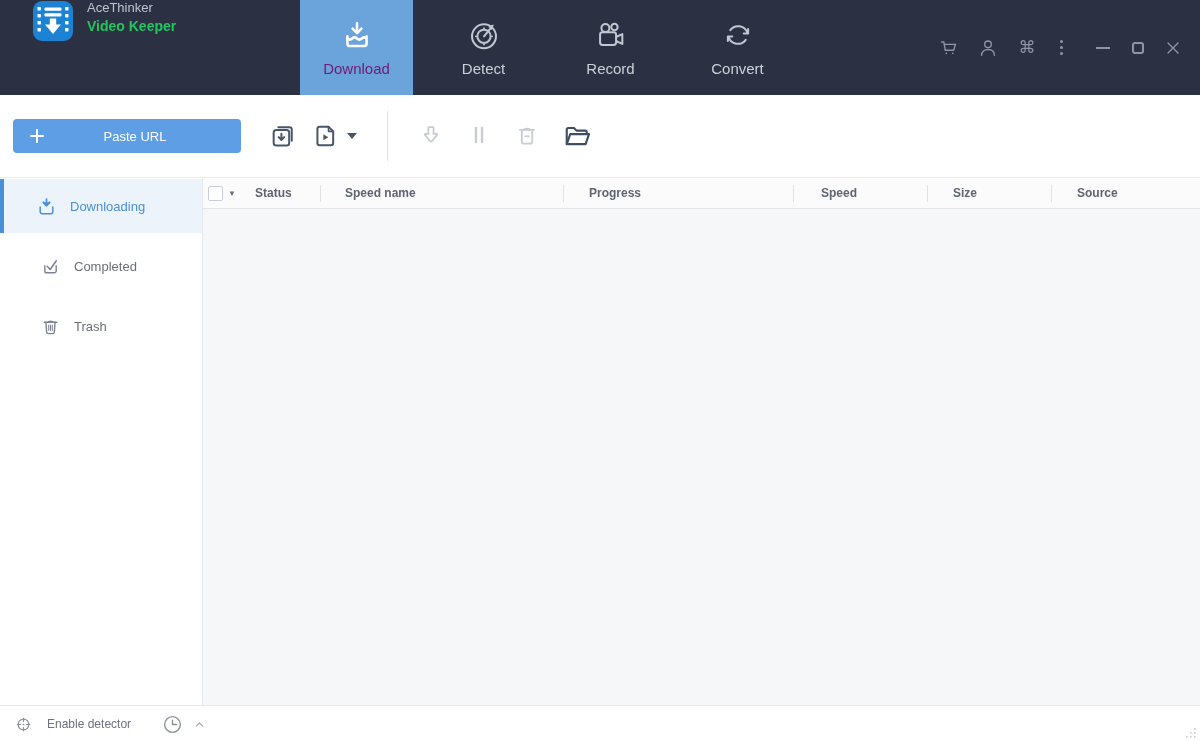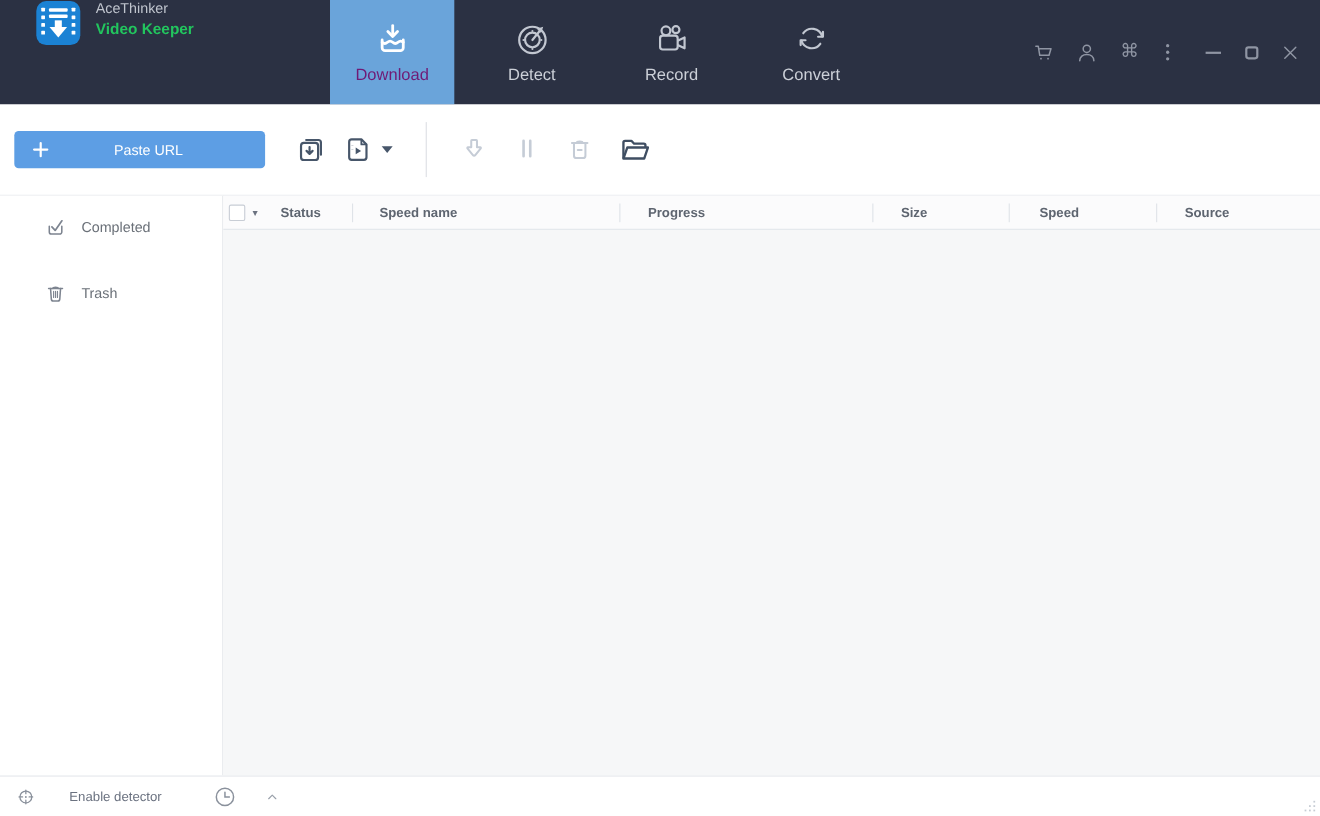--- a/index.html
+++ b/index.html
@@ -65,21 +65,21 @@
   .select-caret { font-size:8px; color:#6b7280; cursor:pointer; }
   .th-status { width:65px; }
   .th-file { width:243px; padding-left:25px; }
   .th-progress { width:230px; padding-left:26px; }
   .th-speed { width:134px; padding-left:28px; }
   .th-size { width:124px; padding-left:26px; }
   .th-source { flex:1; padding-left:26px; }
   .tbody { flex:1; background:#f6f7f8; }
 
   
-  .statusbar { height:37px; flex:0 0 37px; background:#fff; border-top:1px solid #e4e7eb; display:flex; align-items:center; padding-left:14px; position:relative;gap:16px; }
+  .statusbar { height:37px; flex:0 0 37px; background:#fff; border-top:1px solid #e4e7eb; display:flex; align-items:center; padding-left:14px; position:relative; }
   .detector-icon { width:19px; height:19px; color:#8a919c; cursor:pointer; }
   .detector-label { margin-left:14px; font-size:12px; color:#6b7280; cursor:pointer; }
   .clock-btn { margin-left:30px; width:23px; height:23px; color:#8a919c; background:none; border:none; padding:0; cursor:pointer; }
   .chevron-up { margin-left:9px; width:13px; height:13px; color:#9aa1ab; cursor:pointer; }
   .resize-grip { position:absolute; right:3px; bottom:3px; width:14px; height:14px; cursor:nwse-resize; }
 
   svg { display:block; }
 </style>
 </head>
 <body>
@@ -269,20 +269,30 @@
             <path d="M3.8 18.5 L6.6 10.5 H21.6 L18.9 18.5 Z"></path>
           </svg>
         </span>
       </button>
     </div>
   </div>
 
   <div class="content">
 
     <div class="sidebar">
+      <div class="side-item active">
+        <span class="side-icon">
+          <svg viewBox="0 0 24 24" width="21" height="21" fill="none" stroke="currentColor" stroke-width="2" stroke-linecap="round" stroke-linejoin="round">
+            <path d="M12 3.5 V10.5"></path>
+              <path d="M8.6 7.4 L12 10.9 L15.4 7.4" fill="currentColor" stroke-width="2.4"></path>
+            <path d="M4.8 12.5 V18 a2.2 2.2 0 0 0 2.2 2.2 h10 a2.2 2.2 0 0 0 2.2-2.2 V12.5" stroke-width="1.7"></path>
+          </svg>
+        </span>
+        <span class="side-label">Downloading</span>
+      </div>
       <div class="side-item">
         <span class="side-icon">
           <svg viewBox="0 0 24 24" width="21" height="21" fill="none" stroke="currentColor" stroke-width="1.6" stroke-linecap="round" stroke-linejoin="round">
             <path d="M5.5 11 V17 a2.2 2.2 0 0 0 2.2 2.2 h8.6 a2.2 2.2 0 0 0 2.2-2.2 V11"></path>
             <path d="M8.2 11.8 l3.4 3.6 L18.6 5.4" stroke-width="1.8"></path>
           </svg>
         </span>
         <span class="side-label">Completed</span>
       </div>
       <div class="side-item">
@@ -306,27 +316,27 @@
         </div>
         <div class="th th-status">Status</div>
         <div class="th th-file">
             <span class="sep"></span>
             <span>Speed name</span>
           </div>
         <div class="th th-progress">
             <span class="sep"></span>
             <span>Progress</span>
           </div>
+        <div class="th th-speed">
+            <span class="sep"></span>
+            <span>Speed</span>
+          </div>
         <div class="th th-size">
             <span class="sep"></span>
             <span>Size</span>
-          </div>
-        <div class="th th-speed">
-            <span class="sep"></span>
-            <span>Speed</span>
           </div>
         <div class="th th-source">
             <span class="sep"></span>
             <span>Source</span>
           </div>
       </div>
       <div class="tbody"></div>
     </div>
   </div>
 

